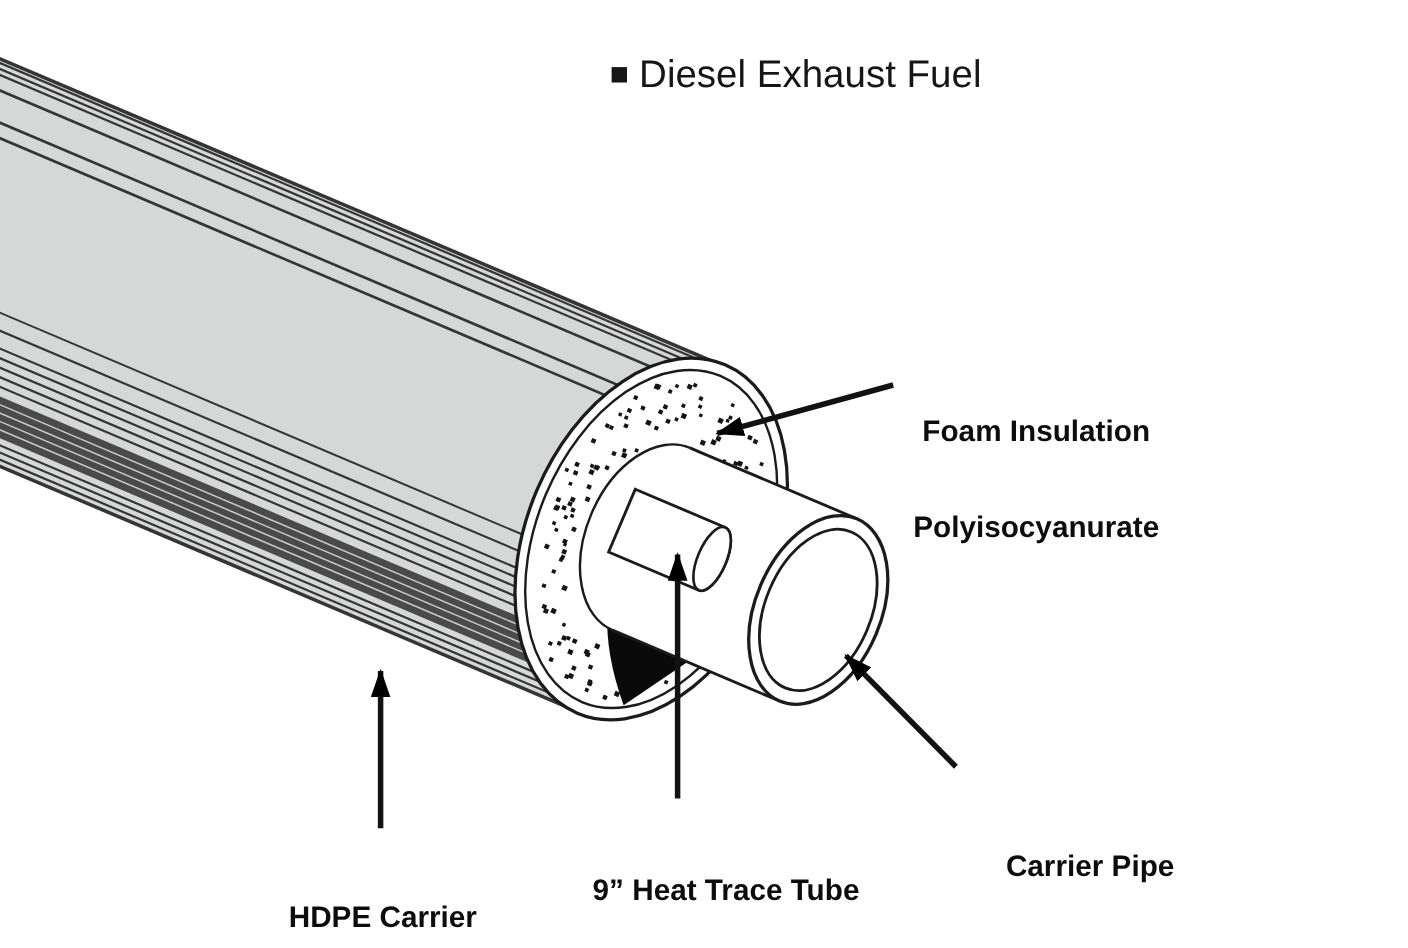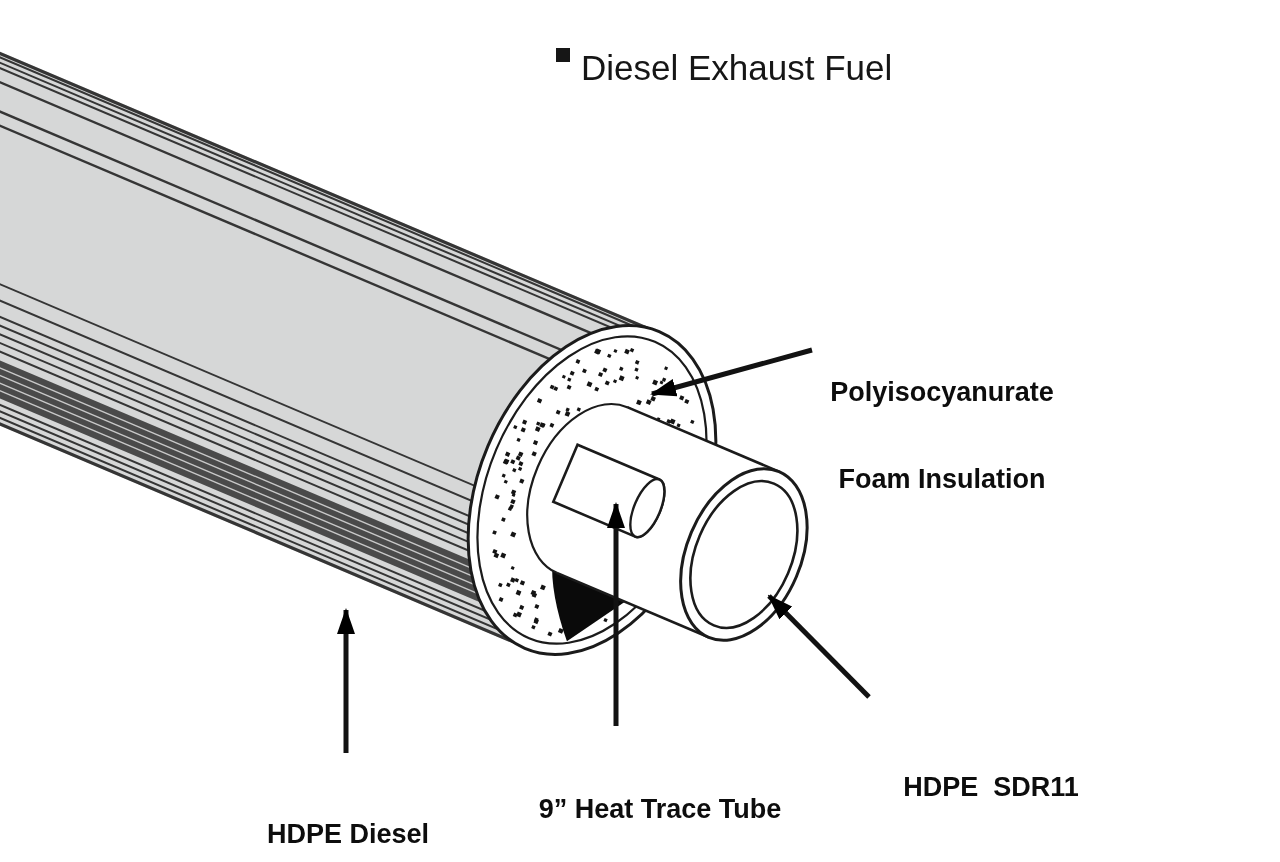--- a/index.html
+++ b/index.html
@@ -2,21 +2,21 @@
 <html><head>
 <meta charset="utf-8">
 <style>
   html,body{margin:0;padding:0;background:#ffffff;}
   #stage{
     position:relative;width:1280px;height:862px;overflow:hidden;
     background:#ffffff;font-family:"Liberation Sans", sans-serif;
   }
   #diagram-svg{position:absolute;left:0;top:0;}
   .fig-title{
-    position:absolute;left:556px;top:48px;display:flex;align-items:flex-start;gap:11px;
+    position:absolute;left:556px;top:48px;display:flex;align-items:center;gap:11px;
     font-size:35px;font-weight:400;color:#161616;letter-spacing:0px;white-space:pre;
   }
   .fig-title .bullet{display:inline-block;width:14px;height:14px;background:#161616;flex:0 0 auto;}
   .callout{
     position:absolute;transform:translateX(-50%);text-align:center;
     font-size:27px;font-weight:700;color:#0d0d0d;line-height:29px;white-space:pre;
   }
   .callout div{white-space:pre;}
 </style>
 </head>
@@ -242,31 +242,30 @@
       <line x1="869" y1="697" x2="769" y2="596" marker-end="url(#ah)"></line>
     </g>
   </svg>
 
   <div class="fig-title">
     <span class="bullet"></span>
     <span>Diesel Exhaust Fuel</span>
   </div>
 
   <div class="callout" style="left:942px;top:320px;">
+    <div>Foam Insulation</div>
     <div>Polyisocyanurate</div>
-    <div>Foam Insulation</div>
   </div>
 
   <div class="callout" style="left:348px;top:762px;">
-    <div>HDPE Diesel</div>
+    <div>HDPE Carrier</div>
   </div>
 
   <div class="callout" style="left:660px;top:737px;">
     <div>9” Heat Trace Tube</div>
     
   </div>
 
   <div class="callout" style="left:991px;top:715px;">
-    <div>HDPE  SDR11</div>
     <div>Carrier Pipe</div>
   </div>
 
 </div>
 
 </body></html>

